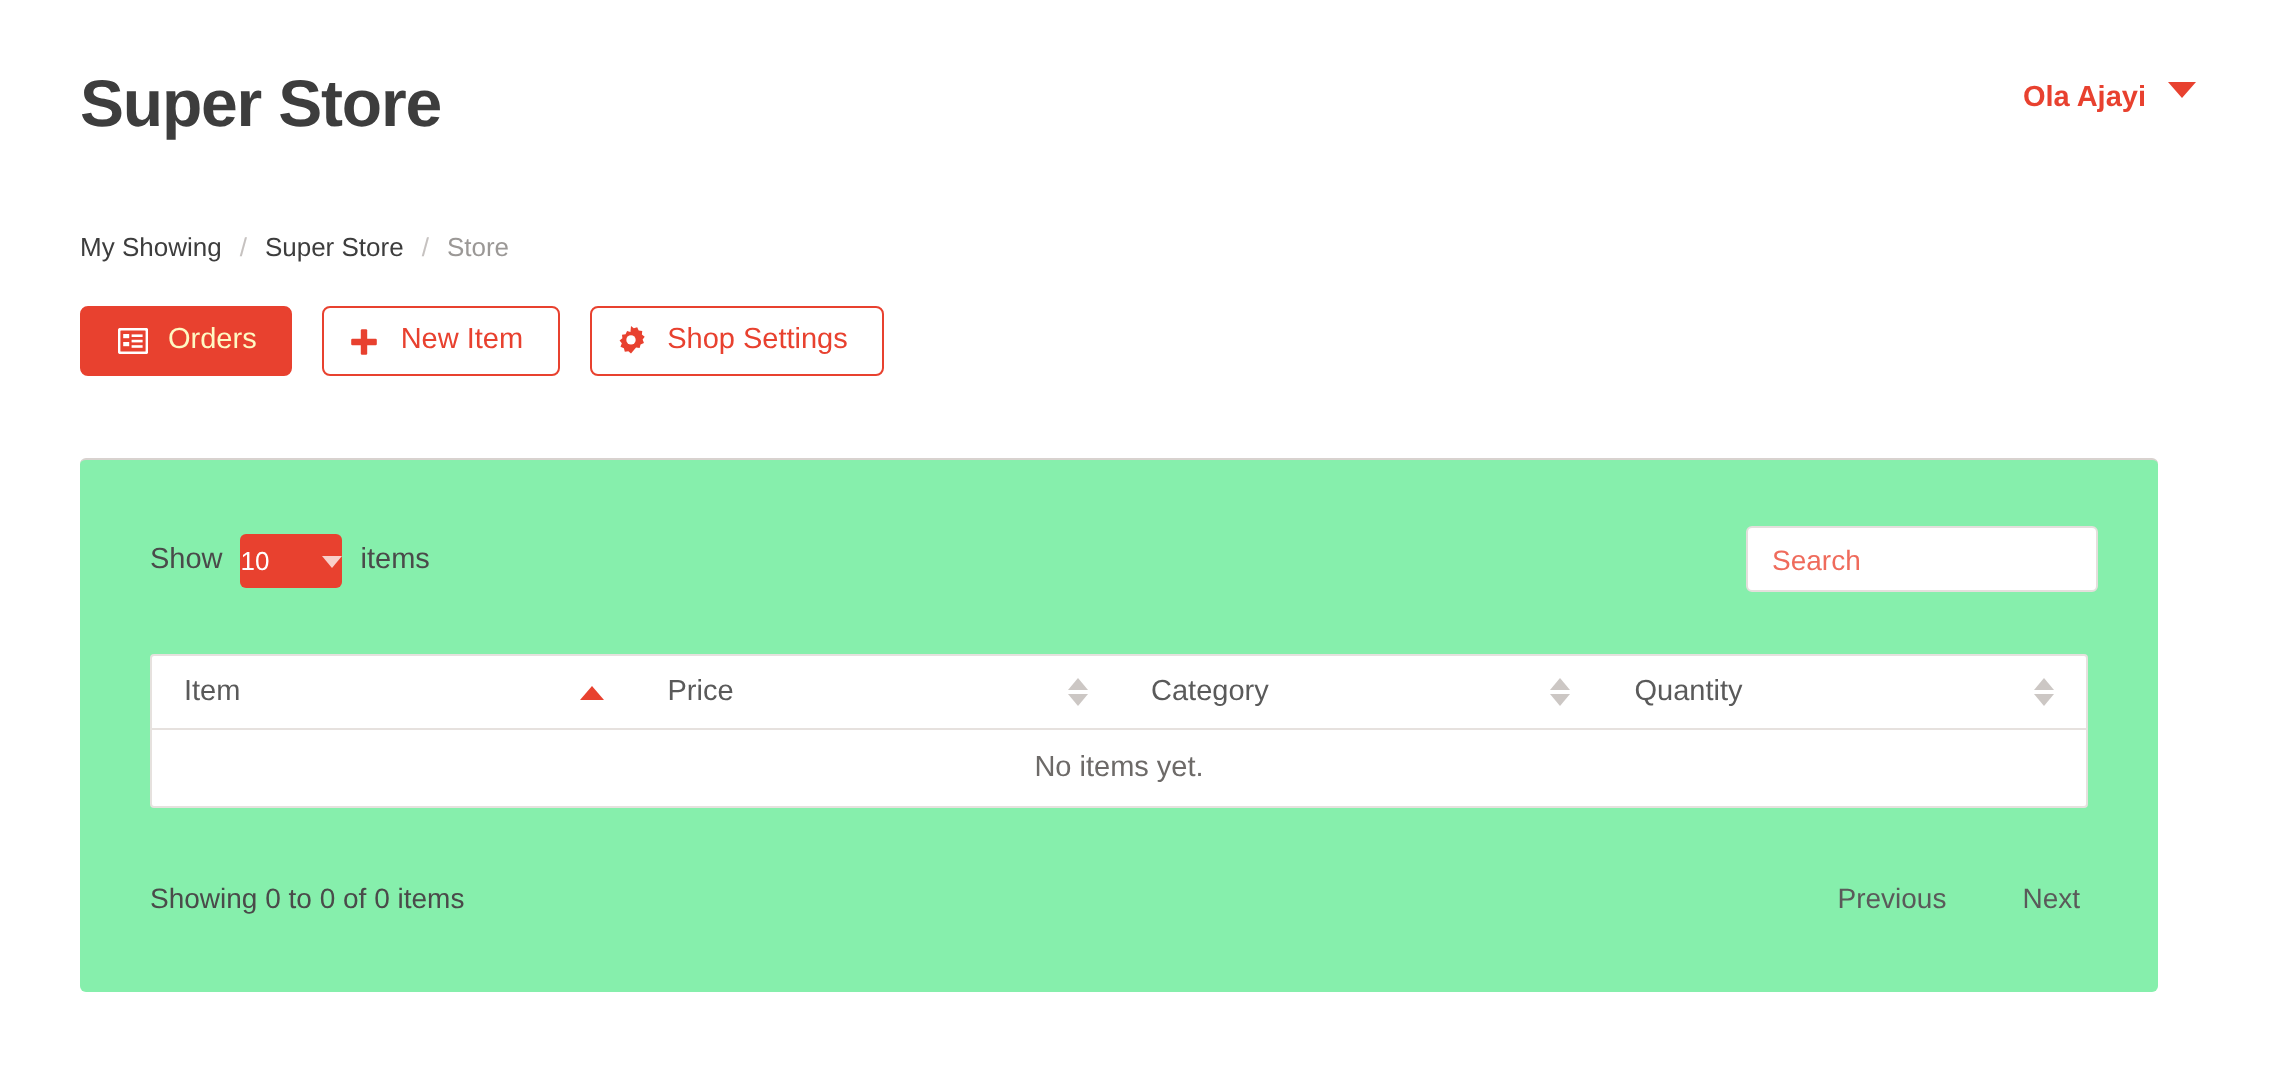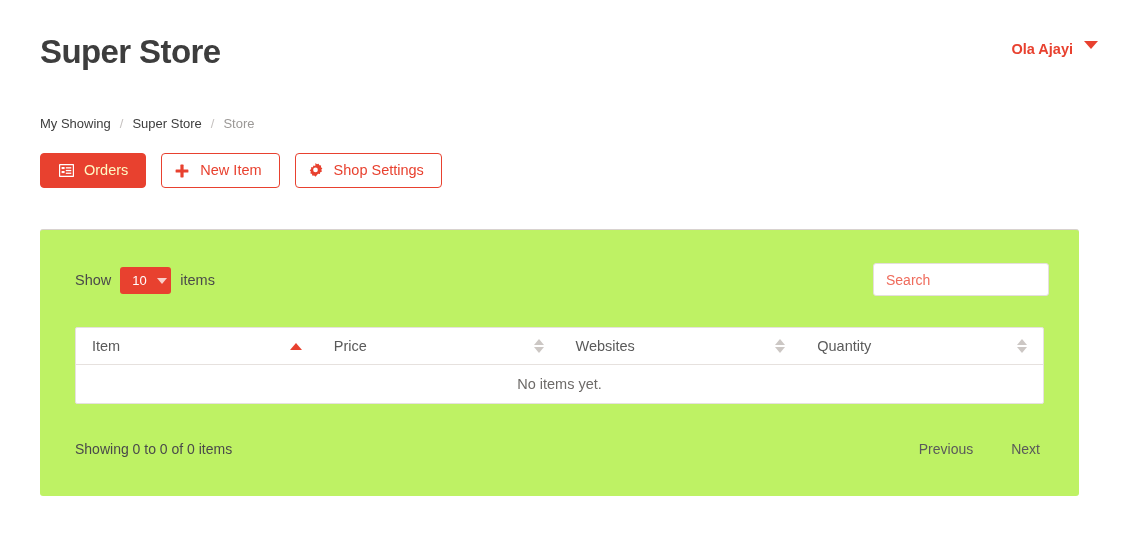--- a/index.html
+++ b/index.html
@@ -122,21 +122,21 @@
   }
 
   
   .panel {
     position: absolute;
     left: 40px;
     top: 229px;
     width: 1039px;
     height: 267px;
     box-sizing: border-box;
-    background: #bef264;
+    background: #86efac;
     border-top: 1px solid #d8d2cf;
     border-radius: 3px;
   }
 
   .panel-toolbar {
     position: absolute;
     left: 35px;
     right: 30px;
     top: 37px;
     height: 36px;
@@ -153,21 +153,21 @@
     line-height: 1;
   }
   .length-select {
     display: inline-flex;
     align-items: center;
     justify-content: space-between;
     gap: 10px;
     width: 51px;
     height: 27px;
     box-sizing: border-box;
-    padding: 0 12px;
+    padding: 0 0;
     background: #e8412f;
     border-radius: 3px;
     color: #ffffff;
     font-size: 13px;
     cursor: pointer;
     user-select: none;
   }
   .length-select .caret-sm {
     width: 0;
     height: 0;
@@ -382,21 +382,21 @@
             <span class="th-inner">
               <span>Price</span>
               <span class="sort-both">
                   <i class="up"></i>
                   <i class="dn"></i>
                 </span>
             </span>
           </th>
           <th>
             <span class="th-inner">
-              <span>Websites</span>
+              <span>Category</span>
               <span class="sort-both">
                   <i class="up"></i>
                   <i class="dn"></i>
                 </span>
             </span>
           </th>
           <th>
             <span class="th-inner">
               <span>Quantity</span>
               <span class="sort-both">

